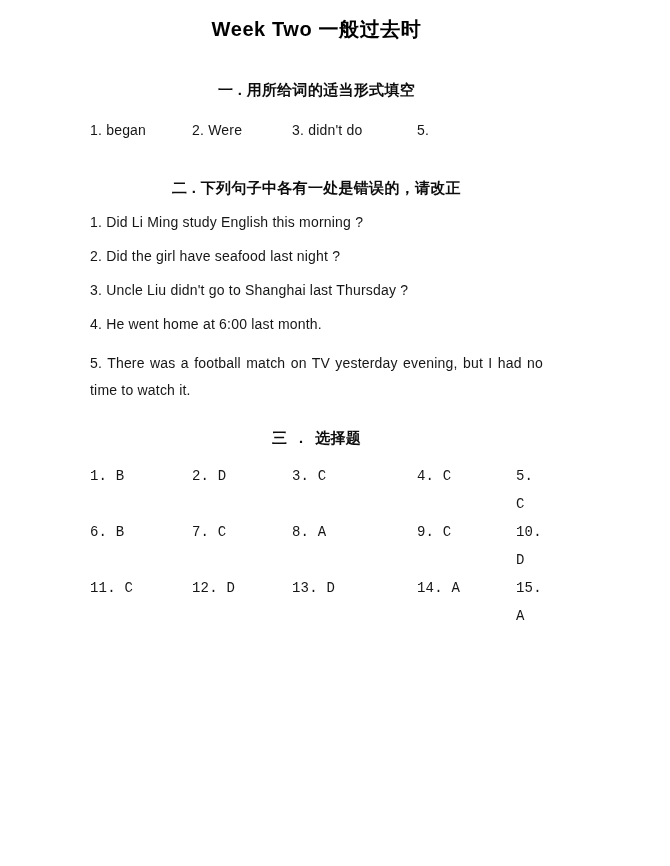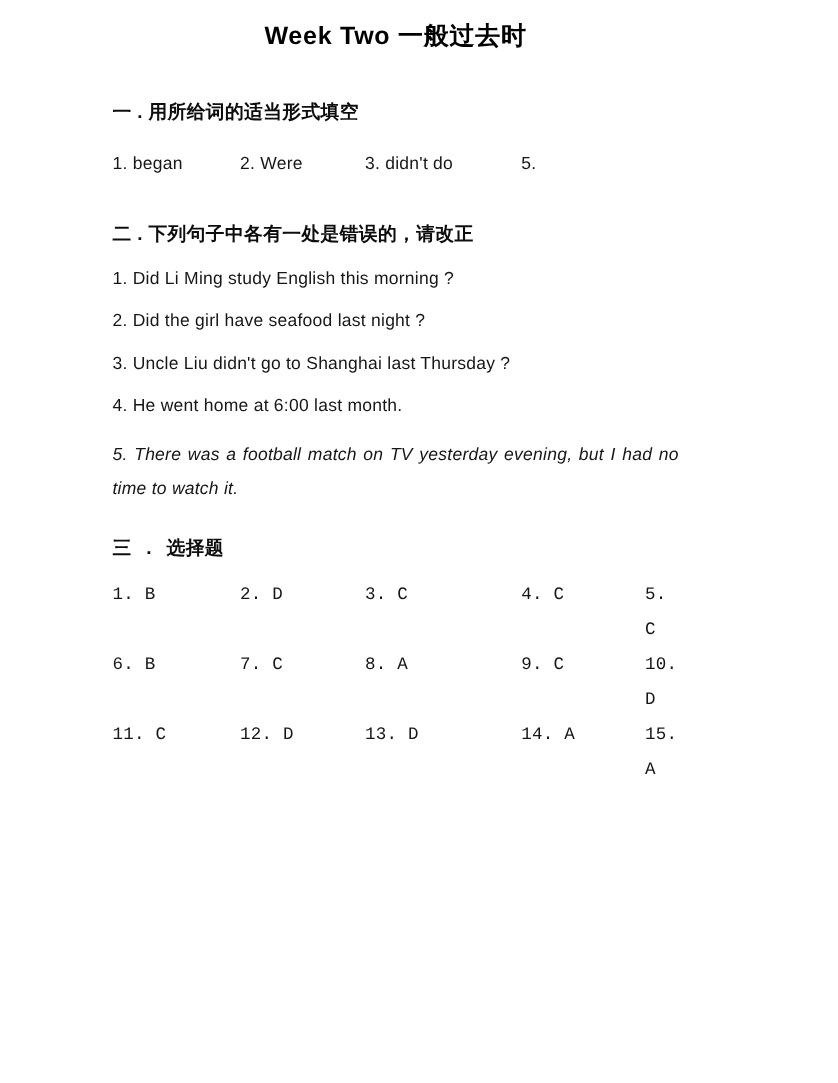--- a/index.html
+++ b/index.html
@@ -28,41 +28,41 @@
     line-height: 26px;
   }
   .section { margin: 0; }
   .section-heading {
     margin: 0 0 16px 0;
     font-size: 15px;
     font-weight: 700;
     color: #0d0d0d;
     line-height: 20px;
     letter-spacing: 0.3px;
+    text-align: center;
   }
   .answer-grid {
     display: grid;
     grid-template-columns: 102px 100px 125px 99px 1fr;
     font-size: 14px;
     line-height: 28px;
     letter-spacing: 0.2px;
   }
   .answer-grid .span-all { grid-column: 1 / -1; }
   .section-two { margin-top: 34px; }
   .sentence {
     margin: 0 0 18px 0;
     font-size: 14px;
     line-height: 16px;
     letter-spacing: 0.2px;
   }
   .sentence.justified {
     text-align: justify;
     line-height: 27px;
     margin-bottom: 0;
-    font-style: italic;
   }
   .section-three { margin-top: 26px; font-family: Liberation Mono, monospace; }
   .section-three .section-heading { margin-bottom: 12px; }
   .choice-grid {
     display: grid;
     grid-template-columns: 102px 100px 125px 99px 1fr;
     font-size: 14px;
     line-height: 28px;
     letter-spacing: 0.2px;
   }

